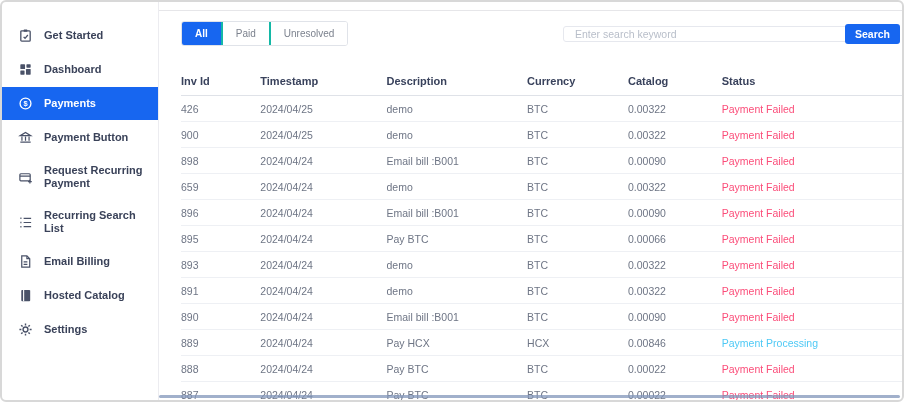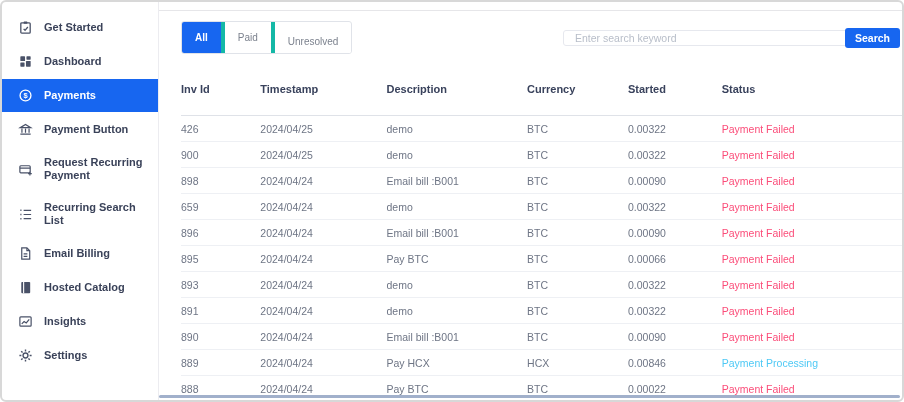--- a/index.html
+++ b/index.html
@@ -11,64 +11,64 @@
     --bottom-bar:#8295b9;
   }
   *{box-sizing:border-box;margin:0;padding:0;}
   html,body{width:904px;height:402px;background:#fff;}
   body{font-family:"Liberation Sans","DejaVu Sans",sans-serif;}
   .window{
     width:904px;height:402px;border:2px solid #d8d8d8;border-radius:6px;
     background:#fff;display:flex;overflow:hidden;position:relative;
   }
   
-  .sidebar{width:157px;flex:0 0 157px;border-right:1px solid #ececf0;padding-top:8px;}
+  .sidebar{width:157px;flex:0 0 157px;border-right:1px solid #ececf0;padding-top:16px;}
   .side-item{
     display:flex;align-items:center;gap:11px;
     padding:9px 8px 9px 16px;margin:1px 0;
     font-size:11px;font-weight:700;color:var(--side-text);
     line-height:13px;cursor:pointer;
   }
   .side-item .icn{flex:0 0 15px;width:15px;height:15px;display:inline-flex;align-items:center;justify-content:center;color:#4a5268;}
   .side-item.active{background:var(--primary);color:#fff;}
   .side-item.active .icn{color:#fff;}
   .icn svg{width:15px;height:15px;display:block;}
   
   .main{flex:1;position:relative;padding-top:8px;}
   .top-line{position:absolute;top:8px;left:0;right:0;height:1px;background:#e6e6e9;}
   .controls{
     display:flex;justify-content:space-between;align-items:center;
     padding:11px 2px 0 22px;
   }
   .tab-group{display:inline-flex;border:1px solid #e0e3e9;border-radius:3px;overflow:hidden;background:#fff;}
   .tab{
     padding:6px 13px;font-size:10px;color:#7c828e;background:#fff;
-    border:none;border-right:4px solid #14b8a6;cursor:pointer;
+    border:none;border-right:2px solid #14b8a6;cursor:pointer;
     font-family:inherit;
   }
-  .tab:last-child{border-right:none;margin-top:8px;}
+  .tab:last-child{border-right:none;}
   .tab.active{background:var(--primary);color:#fff;font-weight:700;}
   .search-box{display:flex;align-items:center;}
   .search-box input{
     width:283px;height:16px;border:1px solid #e6e8ee;border-radius:3px 0 0 3px;
     padding:0 11px;font-size:10.5px;color:#454c5c;outline:none;font-family:inherit;
   }
   .search-box input::placeholder{color:#b8bec9;}
   .search-box button{
     height:20px;padding:0 10px;background:var(--primary);color:#fff;border:none;
     border-radius:3px;font-size:10.5px;font-weight:700;cursor:pointer;margin-left:-1px;
     font-family:inherit;
   }
   
   table{
     width:calc(100% - 22px);margin:21px 0 0 22px;border-collapse:collapse;
     table-layout:fixed;
   }
   th{
-    text-align:left;padding:8px 4px 20px 0;font-size:11px;font-weight:700;
+    text-align:left;padding:8px 4px 8px 0;font-size:11px;font-weight:700;
     color:#39425c;border-bottom:1px solid #dfe2e8;
   }
   td{
     padding:6.5px 4px 6.5px 0;font-size:10.5px;color:var(--cell-text);
     border-bottom:1px solid #eef0f4;white-space:nowrap;overflow:hidden;
   }
   col.c-inv{width:11%;} col.c-ts{width:17.5%;} col.c-desc{width:19.5%;}
   col.c-cur{width:14%;} col.c-amt{width:13%;} col.c-st{width:25%;}
   td.status-failed{color:var(--failed);}
   td.status-processing{color:var(--processing);}
@@ -163,29 +163,20 @@
     <div class="side-item">
       <span class="icn">
         <svg viewBox="0 0 16 16">
           <rect x="3.5" y="2" width="9.5" height="12" rx="1" fill="currentColor"></rect>
           <line x1="6" y1="2" x2="6" y2="14" stroke="#fff" stroke-width="1.2"></line>
         </svg>
       </span>
       <span>Hosted Catalog</span>
     </div>
 
-    <div class="side-item">
-      <span class="icn">
-        <svg viewBox="0 0 16 16" fill="none" stroke="currentColor" stroke-width="1.3">
-          <rect x="2" y="3" width="12" height="10" rx="1"></rect>
-          <polyline points="4,10.5 6.5,8 8.8,9.5 12,5.8"></polyline>
-        </svg>
-      </span>
-      <span>Insights</span>
-    </div>
 
     <div class="side-item">
       <span class="icn">
         <svg viewBox="0 0 16 16" fill="none" stroke="currentColor" stroke-width="1.5">
           <circle cx="8" cy="8" r="2.6"></circle>
           <path d="M8 1.5v2.1M8 12.4v2.1M1.5 8h2.1M12.4 8h2.1M3.4 3.4l1.5 1.5M11.1 11.1l1.5 1.5M12.6 3.4l-1.5 1.5M4.9 11.1l-1.5 1.5"></path>
         </svg>
       </span>
       <span>Settings</span>
     </div>
@@ -216,21 +207,21 @@
         <col class="c-cur">
           <col class="c-amt">
           <col class="c-st">
       </colgroup>
       <thead>
         <tr>
           <th>Inv Id</th>
           <th>Timestamp</th>
           <th>Description</th>
           <th>Currency</th>
-          <th>Started</th>
+          <th>Catalog</th>
           <th>Status</th>
         </tr>
       </thead>
       <tbody>
           <tr>
             <td>426</td>
             <td>2024/04/25</td>
             <td>demo</td>
             <td>BTC</td>
             <td>0.00322</td>

